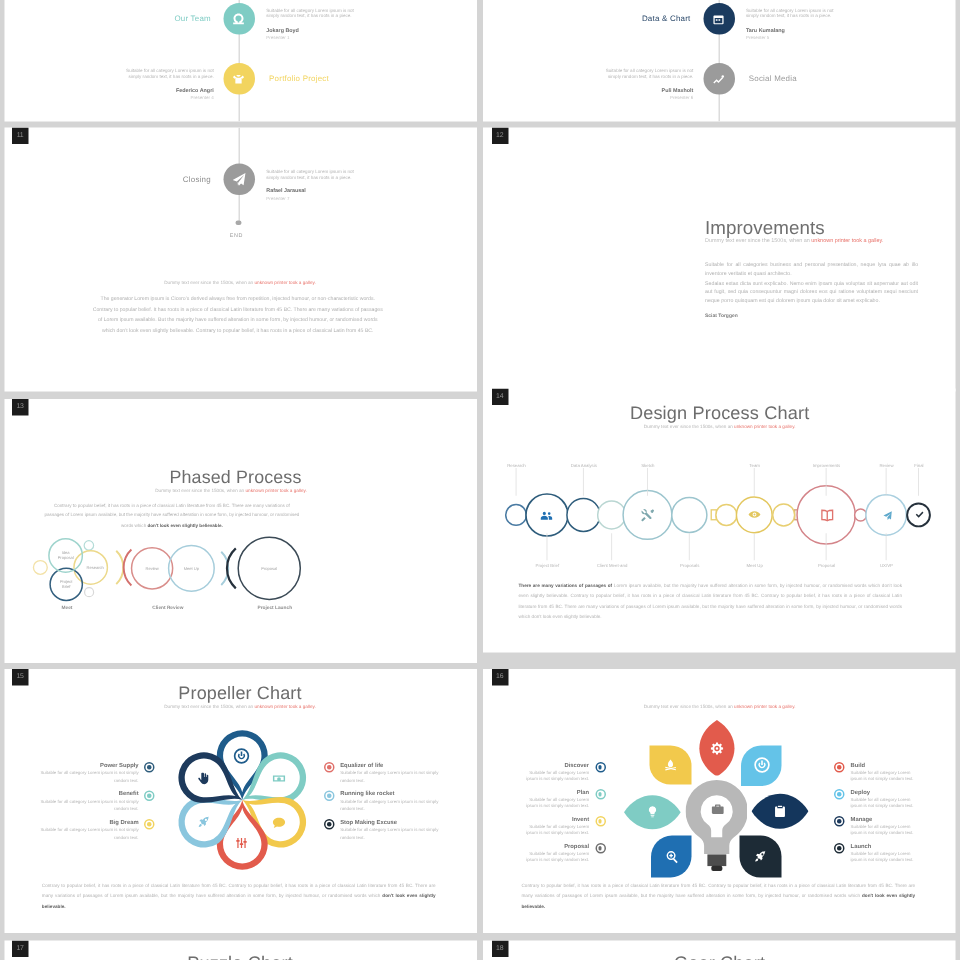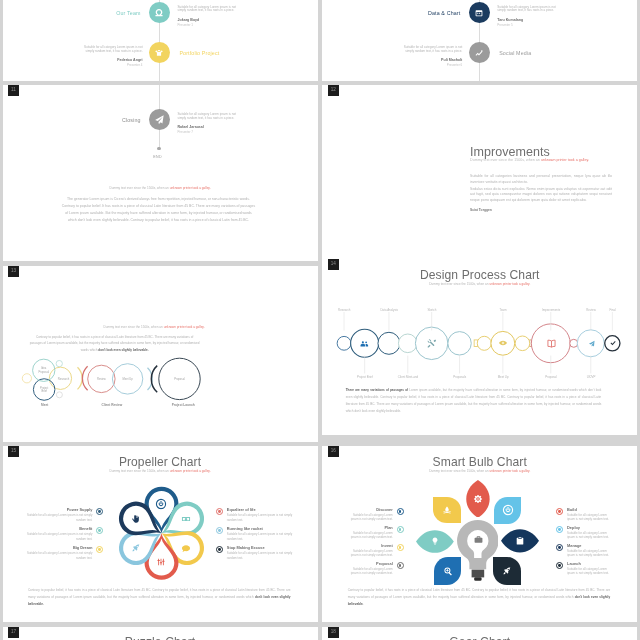--- a/index.html
+++ b/index.html
@@ -149,20 +149,21 @@
         <div class="intro-sub"><span>Dummy text ever since the 1500s, when an </span><span class="red">unknown printer took a galley.</span></div>
         <div class="intro-p first">Suitable for all categories business and personal presentation, neque lyra quae ab illo inventore veritatis et quasi architecto.</div>
         <div class="intro-p">Sedalas estas dicta sunt explicabo. Nemo enim ipsam quia voluptas sit aspernatur aut odit aut fugit, sed quia consequuntur magni dolores eos qui ratione voluptatem sequi nesciunt neque porro quisquam est qui dolorem ipsum quia dolor sit amet explicabo.</div>
         <div class="intro-sig">Sciat Torggen</div>
       </div>
       <div class="badge">
         <span>12</span>
       </div>
     </div>
     <div class="slide" style="left: 2.5px; top: 265.5px;">
+      <div class="big-title" style="top:45px;left:-3px;font-size:11.9px">Phased Process</div>
       <div class="sub" style="top:59.5px;left:-6px"><span>Dummy text ever since the 1500s, when an </span><span class="red">unknown printer took a galley.</span></div>
       <div class="phase-body"><span>Contrary to popular belief, it has roots in a piece of classical Latin literature from 45 BC. There are many variations of passages of Lorem ipsum available, but the majority have suffered alteration in some form, by injected humour, or randomised words which </span><b>don't look even slightly believable.</b></div>
       <svg class="ph-svg" width="315" height="176" viewBox="0 0 315 176">
         <circle cx="23.9" cy="112.3" r="4.6" fill="none" stroke="#f3e2a8" stroke-width=".9"></circle>
         <circle cx="56.25" cy="97.6" r="3.15" fill="none" stroke="#b5dcd8" stroke-width=".8"></circle>
         <circle cx="56.4" cy="128.8" r="3" fill="none" stroke="#d9d9d9" stroke-width=".8"></circle>
         <circle cx="57.45" cy="112.3" r="11.15" fill="none" stroke="#ecd98b" stroke-width="1"></circle>
         <circle cx="41.15" cy="123.5" r="10.75" fill="none" stroke="#34607f" stroke-width="1.0"></circle>
         <circle cx="40.75" cy="104.3" r="11.15" fill="none" stroke="#9fd4cd" stroke-width="1"></circle>
         <text x="40.75" y="103.4" class="ph-t" text-anchor="middle">Idea</text>
@@ -389,21 +390,20 @@
           <div class="lg-title">Stop Making Excuse</div>
           <div class="lg-desc">Suitable for all category Lorem ipsum is not simply random text.</div>
         </div>
       </div>
       <div class="pp-foot"><span>Contrary to popular belief, it has roots in a piece of classical Latin literature from 45 BC. Contrary to popular belief, it has roots in a piece of classical Latin literature from 45 BC. There are many variations of passages of Lorem ipsum available, but the majority have suffered alteration in some form, by injected humour, or randomised words which </span><b>don't look even slightly believable.</b></div>
       <div class="badge">
         <span>15</span>
       </div>
     </div>
     <div class="slide" style="left: 322.25px; top: 446px;">
-      <div class="big-title" style="top:8.5px;font-size:12.1px">Smart Bulb Chart</div>
       <div class="sub" style="top:22.5px"><span>Dummy text ever since the 1500s, when an </span><span class="red">unknown printer took a galley.</span></div>
       <div class="bl-leaf" style="left:110.65px;top:50.85px;width:28.2px;height:26.3px;background:#f2c94c;border-radius:0 50% 0 50%"></div>
       <div class="bl-ico" style="left:118.75px;top:58px">
         <svg class="ico" viewBox="0 0 16 16" width="12" height="12" fill="#ffffff" style="color:#ffffff">
           <path d="M8 3.2c1.3 1.6 2.3 2.9 2.3 4.3 0 1.5-1 2.6-2.3 2.6s-2.3-1.1-2.3-2.6c0-1.4 1-2.7 2.3-4.3zM3.3 10.6l9.4 2.1.2-1-9.4-2.1zm9.4-.9-9.4 2.1.2 1 9.4-2.1z"></path>
         </svg>
       </div>
       <svg class="bl-leaf" style="left:141.3px;top:33.6px" width="27.9" height="37.8" viewBox="0 0 27.9 37.8">
         <path d="M13.95,0 C29.574,9.828 29.574,27.971999999999998 13.95,37.8 C-1.674,27.971999999999998 -1.674,9.828 13.95,0 Z" fill="#e25b4c"></path>
       </svg>

